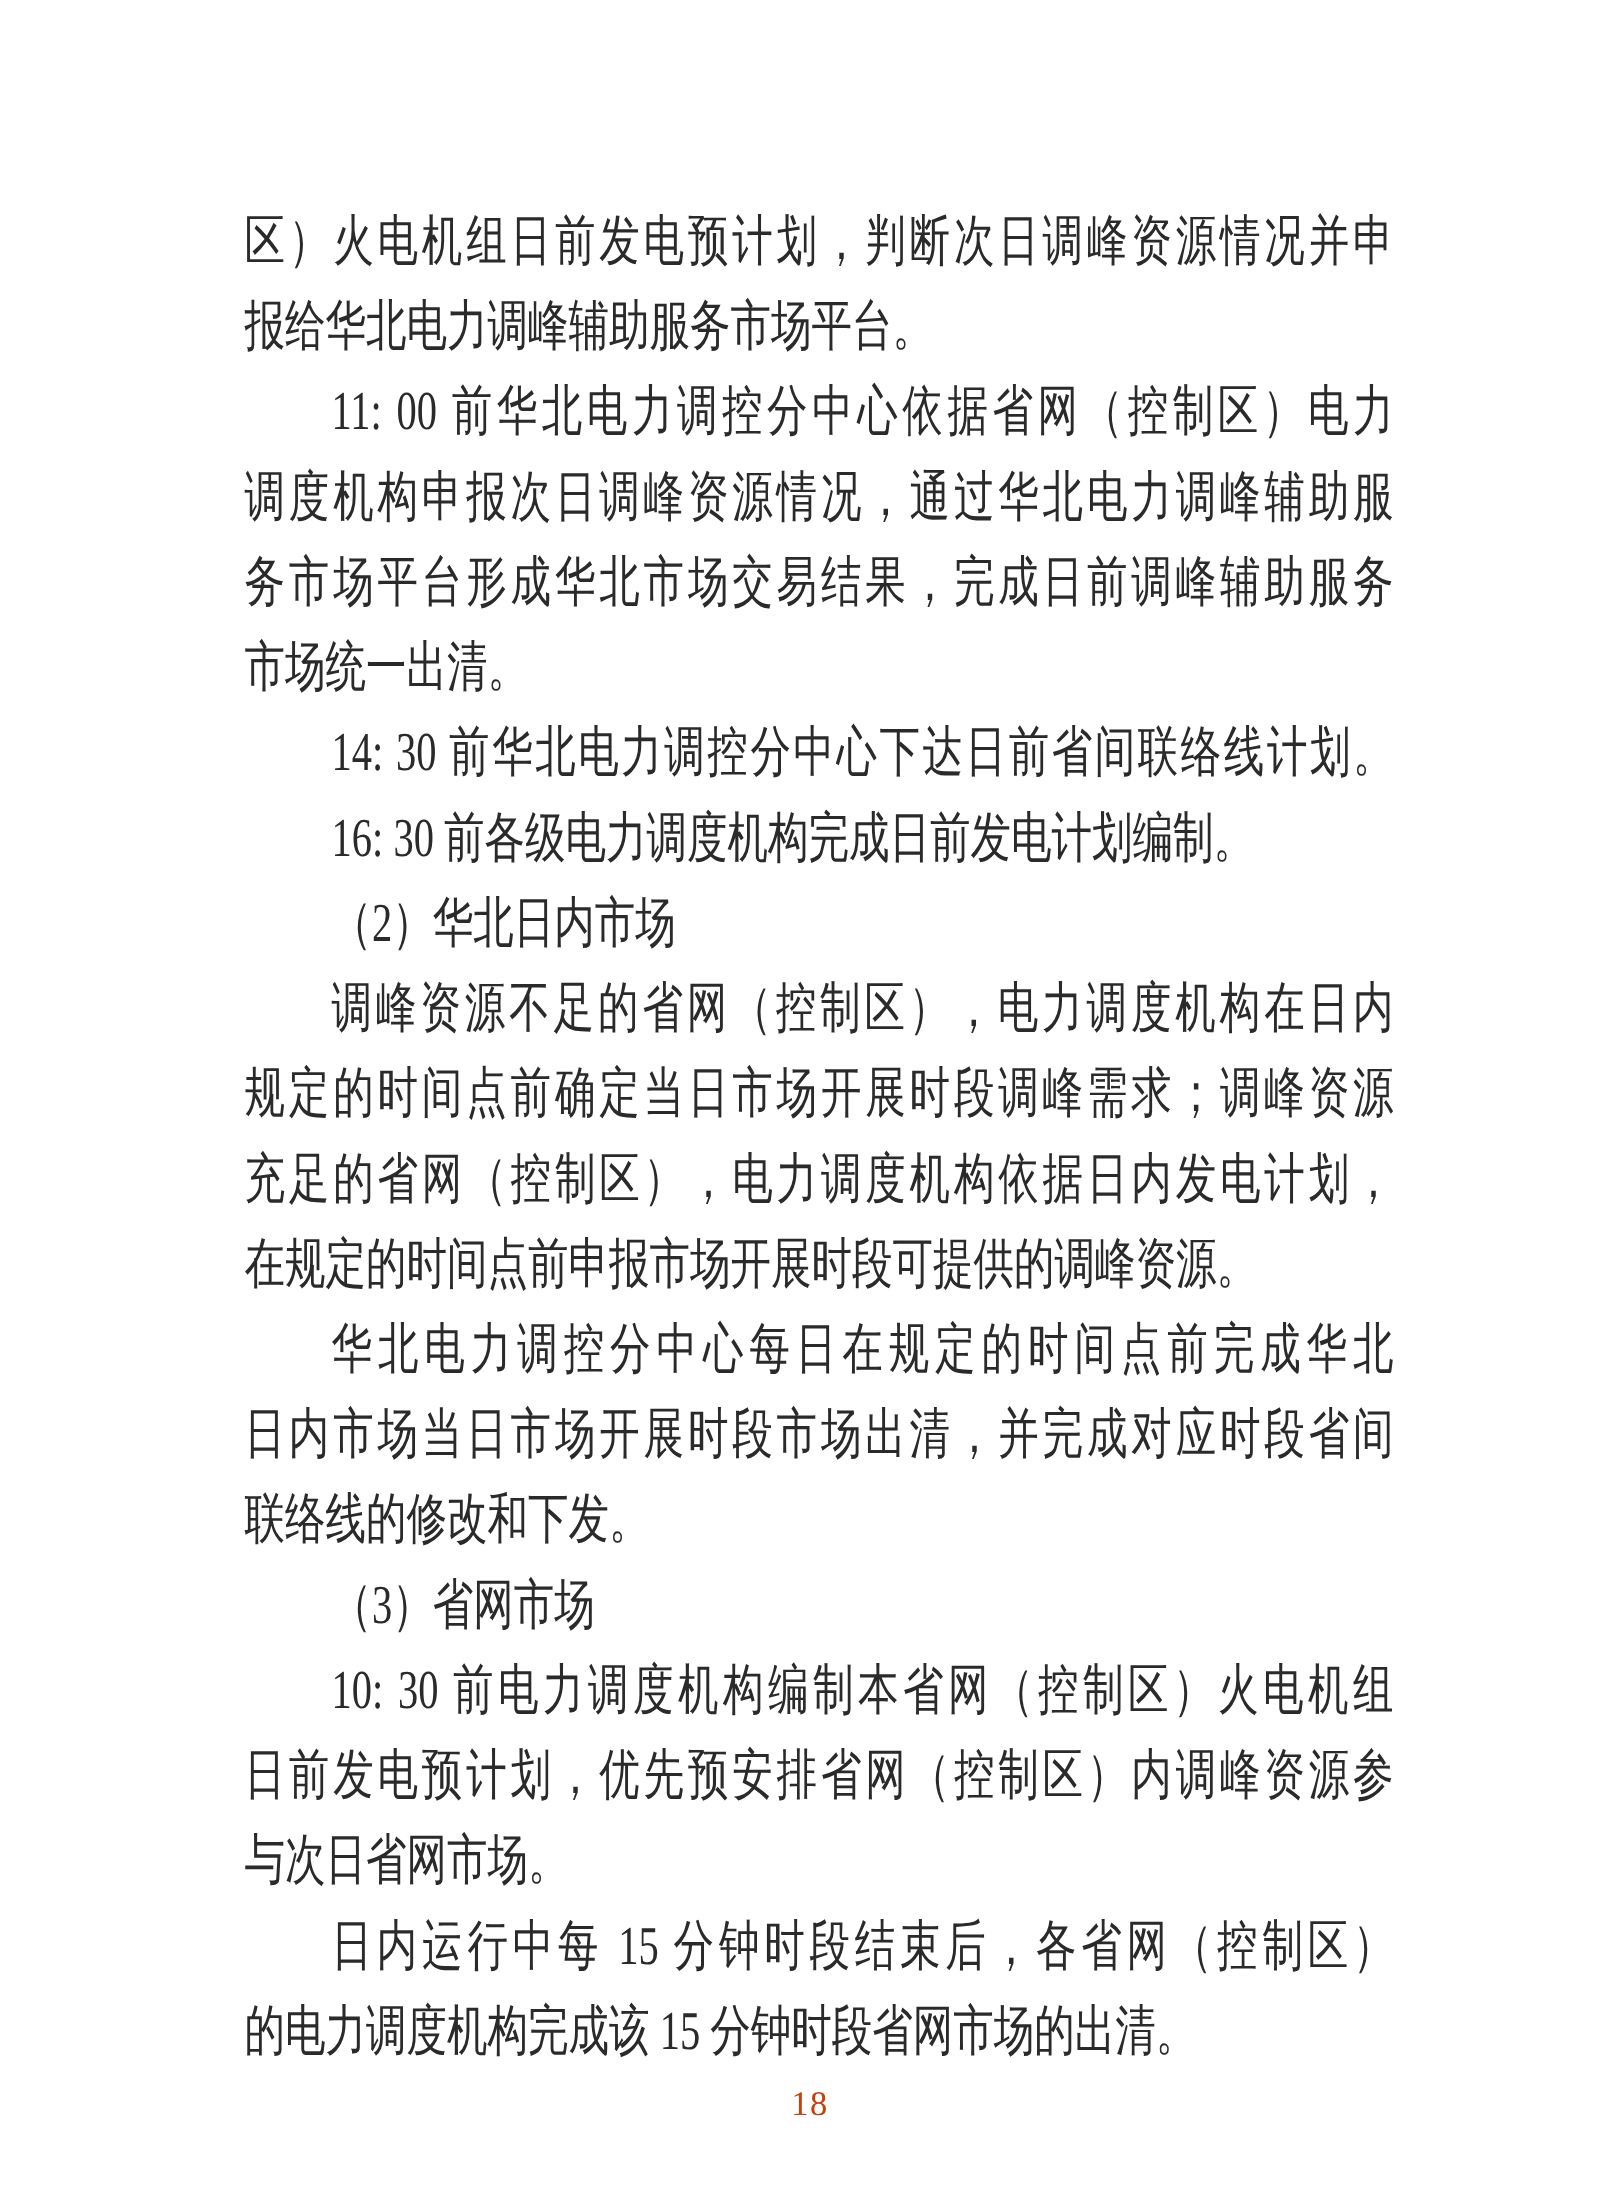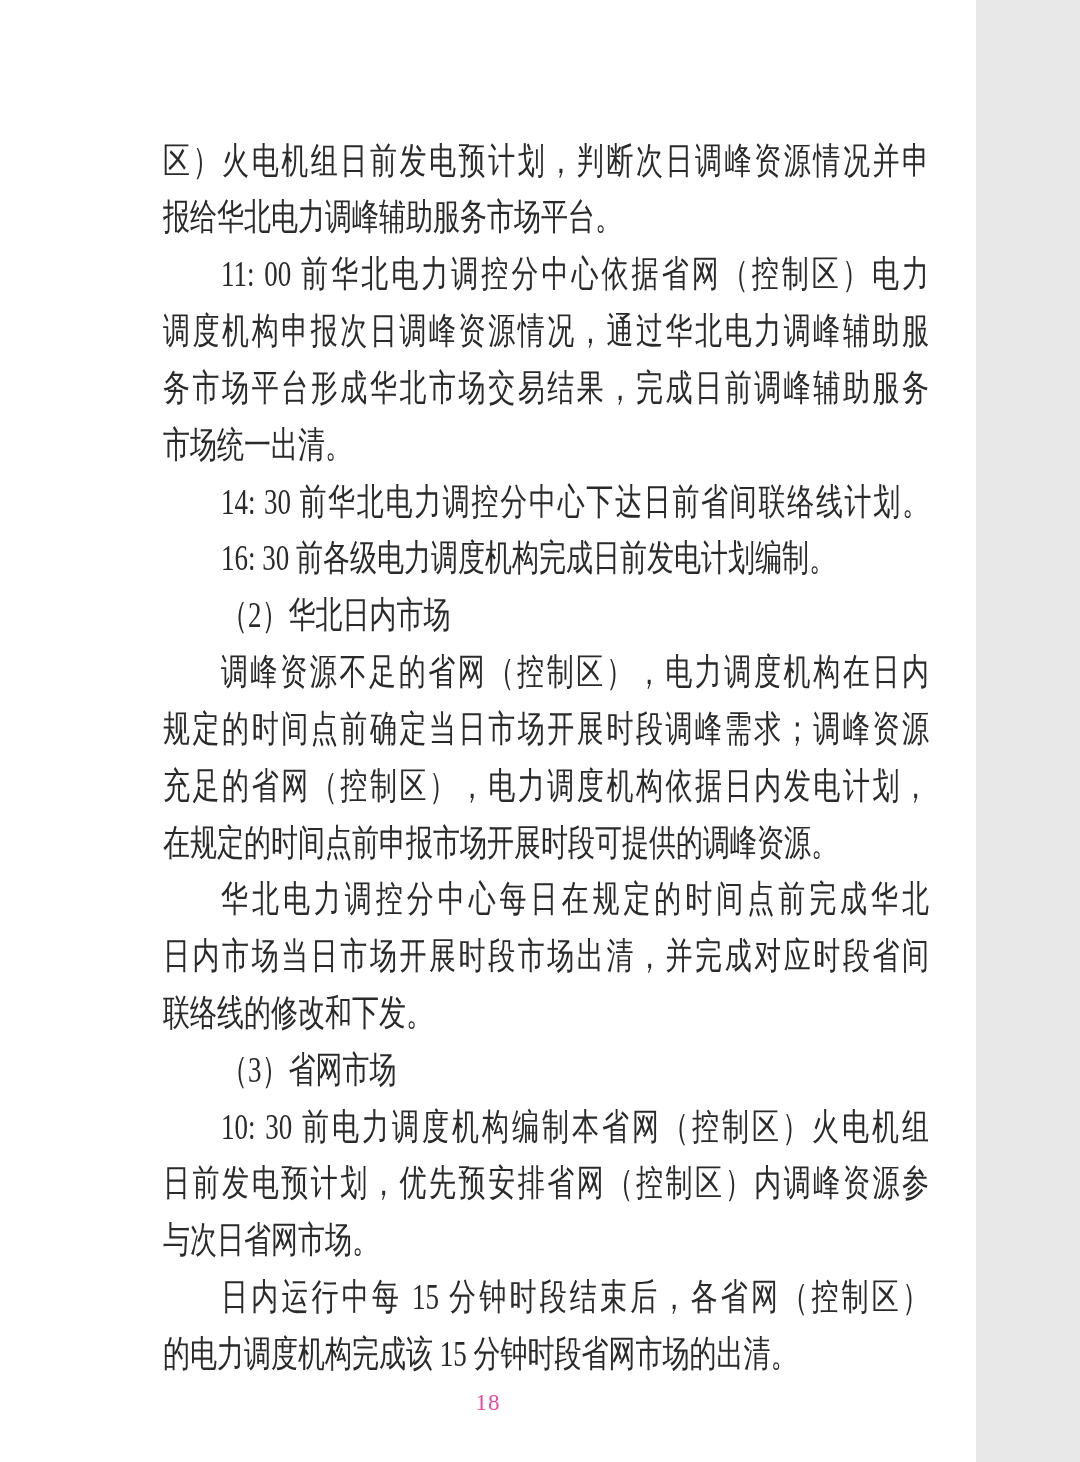--- a/index.html
+++ b/index.html
@@ -2,21 +2,21 @@
 <html><head>
 <meta charset="utf-8">
 <style>
   html, body {
     margin: 0;
     padding: 0;
     background: #e8e8e8;
   }
   .page {
     position: relative;
-    width: 976px;
+    width: 1080px;
     height: 1462px;
     background: #ffffff;
     overflow: hidden;
     font-family: "Liberation Serif", "DejaVu Serif", serif;
   }
   .textblock {
     position: absolute;
     left: 163px;
     top: 132px;
     width: 766px;
@@ -72,14 +72,14 @@
       <div class="line ind just">华北电力调控分中心每日在规定的时间点前完成华北</div>
       <div class="line just">日内市场当日市场开展时段市场出清，并完成对应时段省间</div>
       <div class="line">联络线的修改和下发。</div>
       <div class="line ind">（3）省网市场</div>
       <div class="line ind just">10: 30 前电力调度机构编制本省网（控制区）火电机组</div>
       <div class="line just">日前发电预计划，优先预安排省网（控制区）内调峰资源参</div>
       <div class="line">与次日省网市场。</div>
       <div class="line ind just">日内运行中每 15 分钟时段结束后，各省网（控制区）</div>
       <div class="line">的电力调度机构完成该 15 分钟时段省网市场的出清。</div>
     </div>
-  <div class="pagenum" style="color: #ec4899;">18</div>
+  <div class="pagenum" style="color: #c2410c;">18</div>
 </div>
 
 </body></html>

